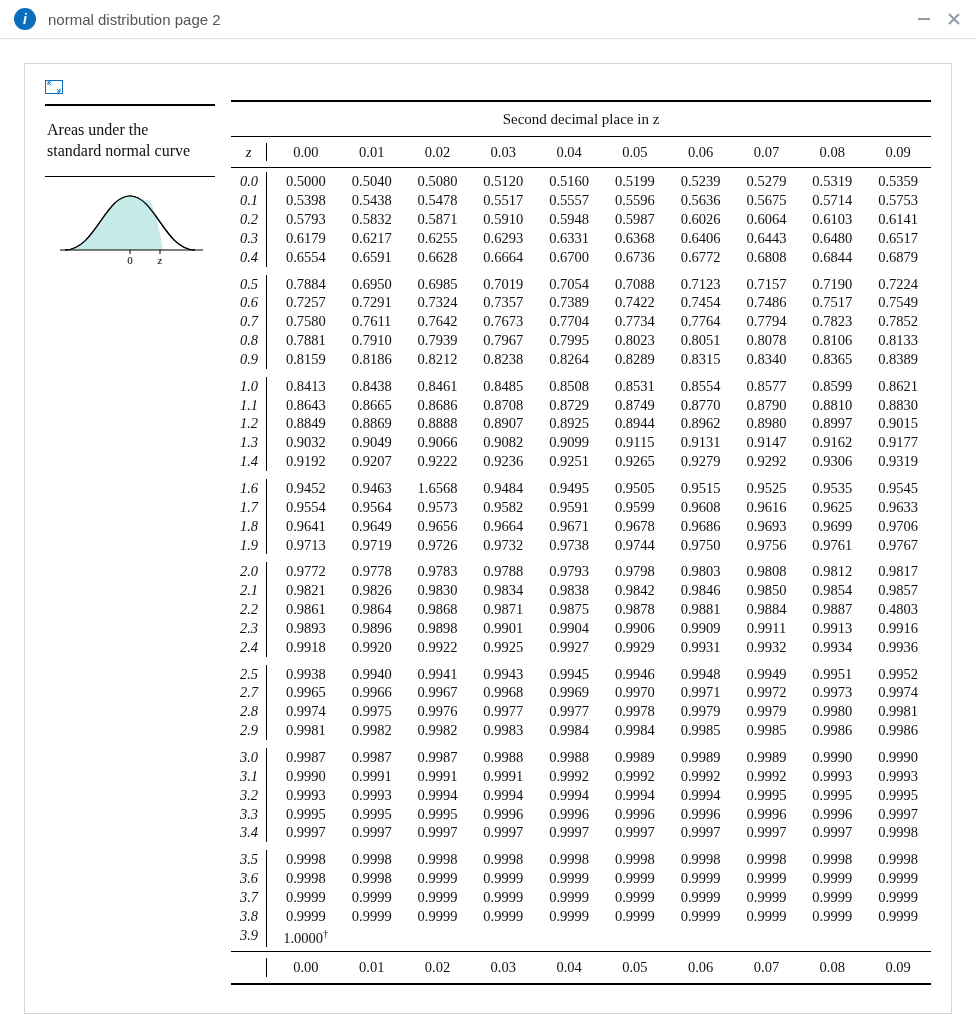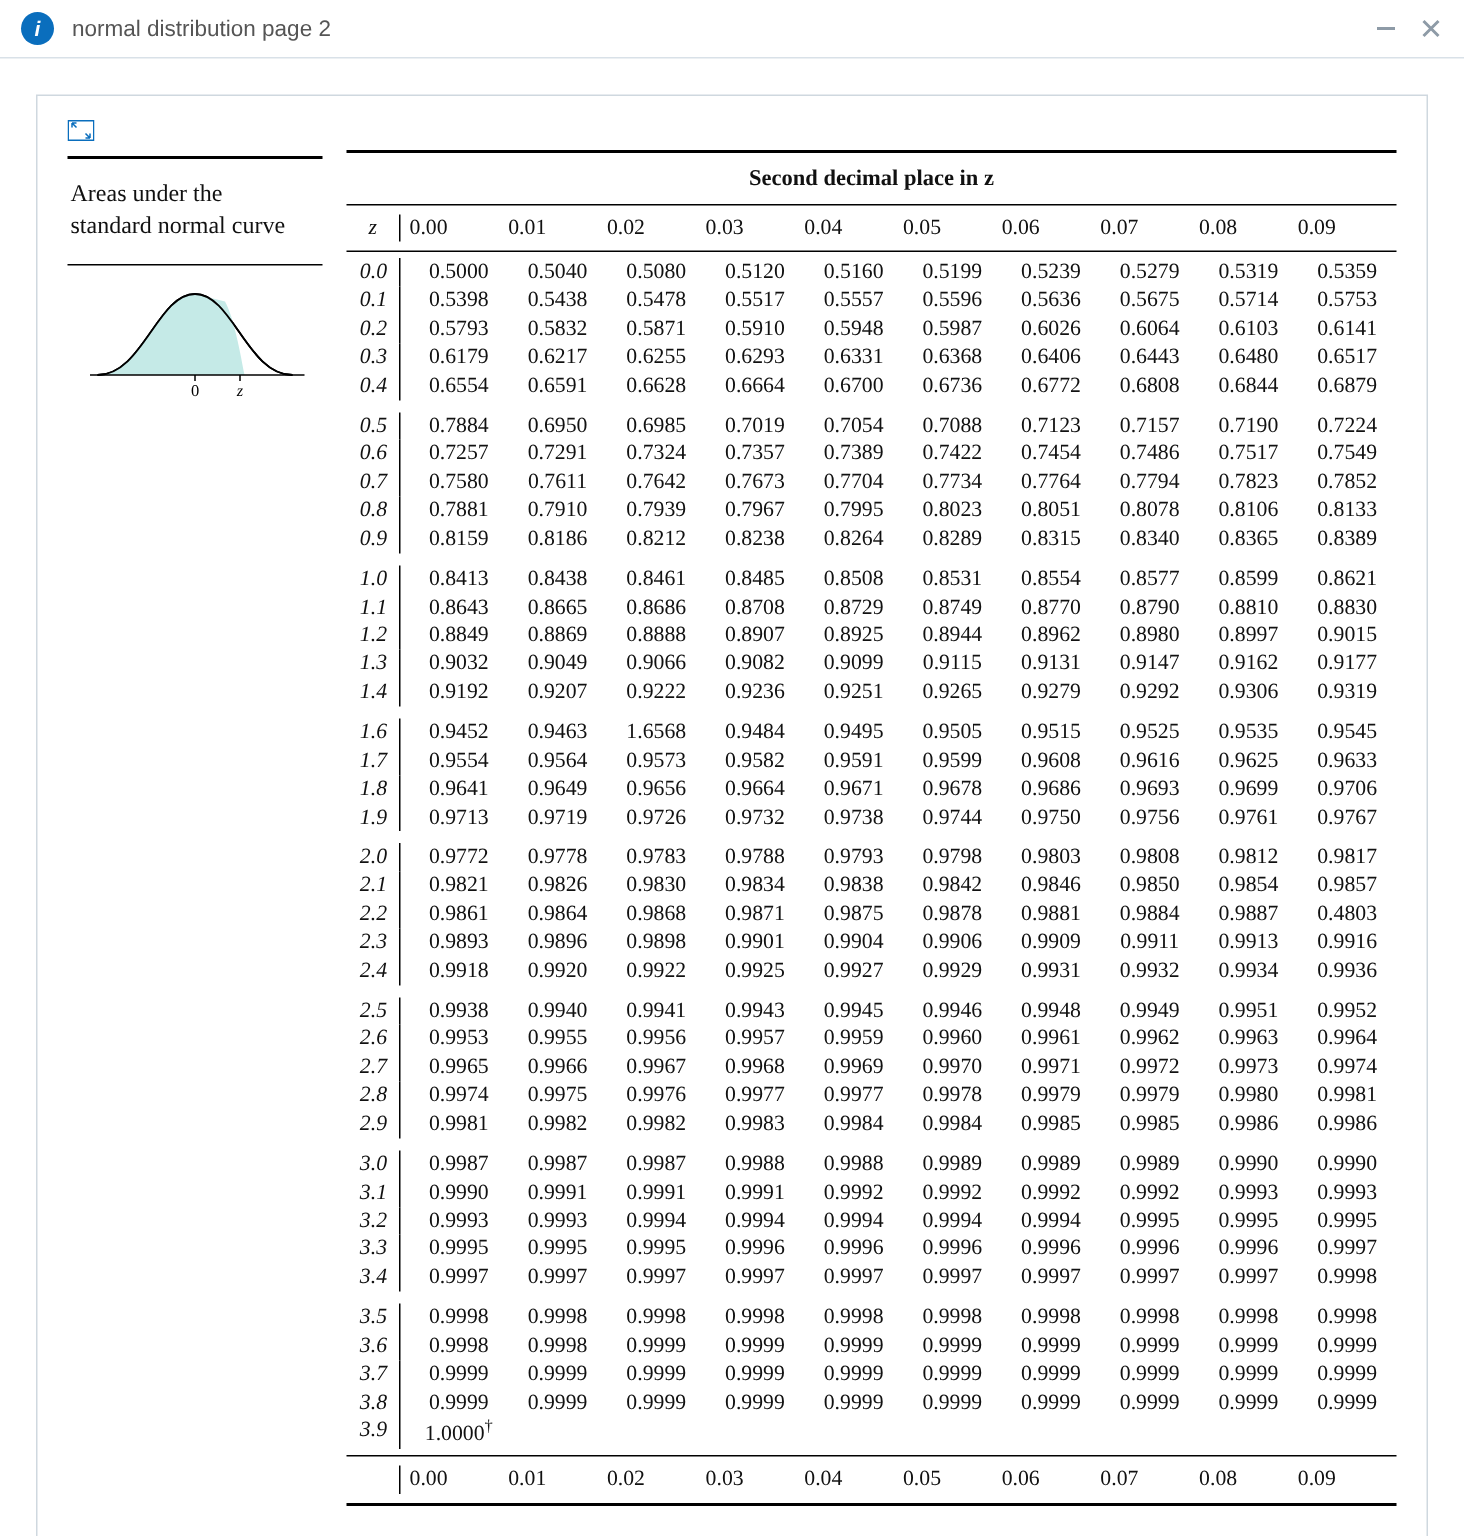--- a/index.html
+++ b/index.html
@@ -86,40 +86,40 @@
     display:flex;
     align-items:center;
     justify-content:center;
   }
   .maincol {
     flex:1 1 auto;
     padding-left:16px;
   }
   .table-title {
     text-align:center;
-    font-weight:bold;
+    font-weight:normal;
     font-size:15px;
     border-top:2px solid #000;
     padding:8px 0 6px 0;
   }
   .header-row, .footer-row {
     display:flex;
     border-top:1px solid #000;
     border-bottom:1px solid #000;
     padding:6px 0;
   }
   .footer-row { border-top:1px solid #000; border-bottom:2px solid #000; }
   .zhead {
     width:36px;
     text-align:center;
     font-style:italic;
     border-right:1px solid #000;
     margin-right:6px;
   }
-  .colhead { flex:1; }
+  .colhead { flex:1; text-align:center; }
   .body-groups { }
   .group {
     padding:4px 0 4px 0;
   }
   .group + .group { }
   .row {
     display:flex;
   }
   .zcell {
     width:36px;
@@ -532,33 +532,20 @@
                 <div class="vcell">0.9941</div>
                 <div class="vcell">0.9943</div>
                 <div class="vcell">0.9945</div>
                 <div class="vcell">0.9946</div>
                 <div class="vcell">0.9948</div>
                 <div class="vcell">0.9949</div>
                 <div class="vcell">0.9951</div>
                 <div class="vcell">0.9952</div>
               </div>
               <div class="row">
-                <div class="zcell">2.6</div>
-                <div class="vcell">0.9953</div>
-                <div class="vcell">0.9955</div>
-                <div class="vcell">0.9956</div>
-                <div class="vcell">0.9957</div>
-                <div class="vcell">0.9959</div>
-                <div class="vcell">0.9960</div>
-                <div class="vcell">0.9961</div>
-                <div class="vcell">0.9962</div>
-                <div class="vcell">0.9963</div>
-                <div class="vcell">0.9964</div>
-              </div>
-              <div class="row">
                 <div class="zcell">2.7</div>
                 <div class="vcell">0.9965</div>
                 <div class="vcell">0.9966</div>
                 <div class="vcell">0.9967</div>
                 <div class="vcell">0.9968</div>
                 <div class="vcell">0.9969</div>
                 <div class="vcell">0.9970</div>
                 <div class="vcell">0.9971</div>
                 <div class="vcell">0.9972</div>
                 <div class="vcell">0.9973</div>

